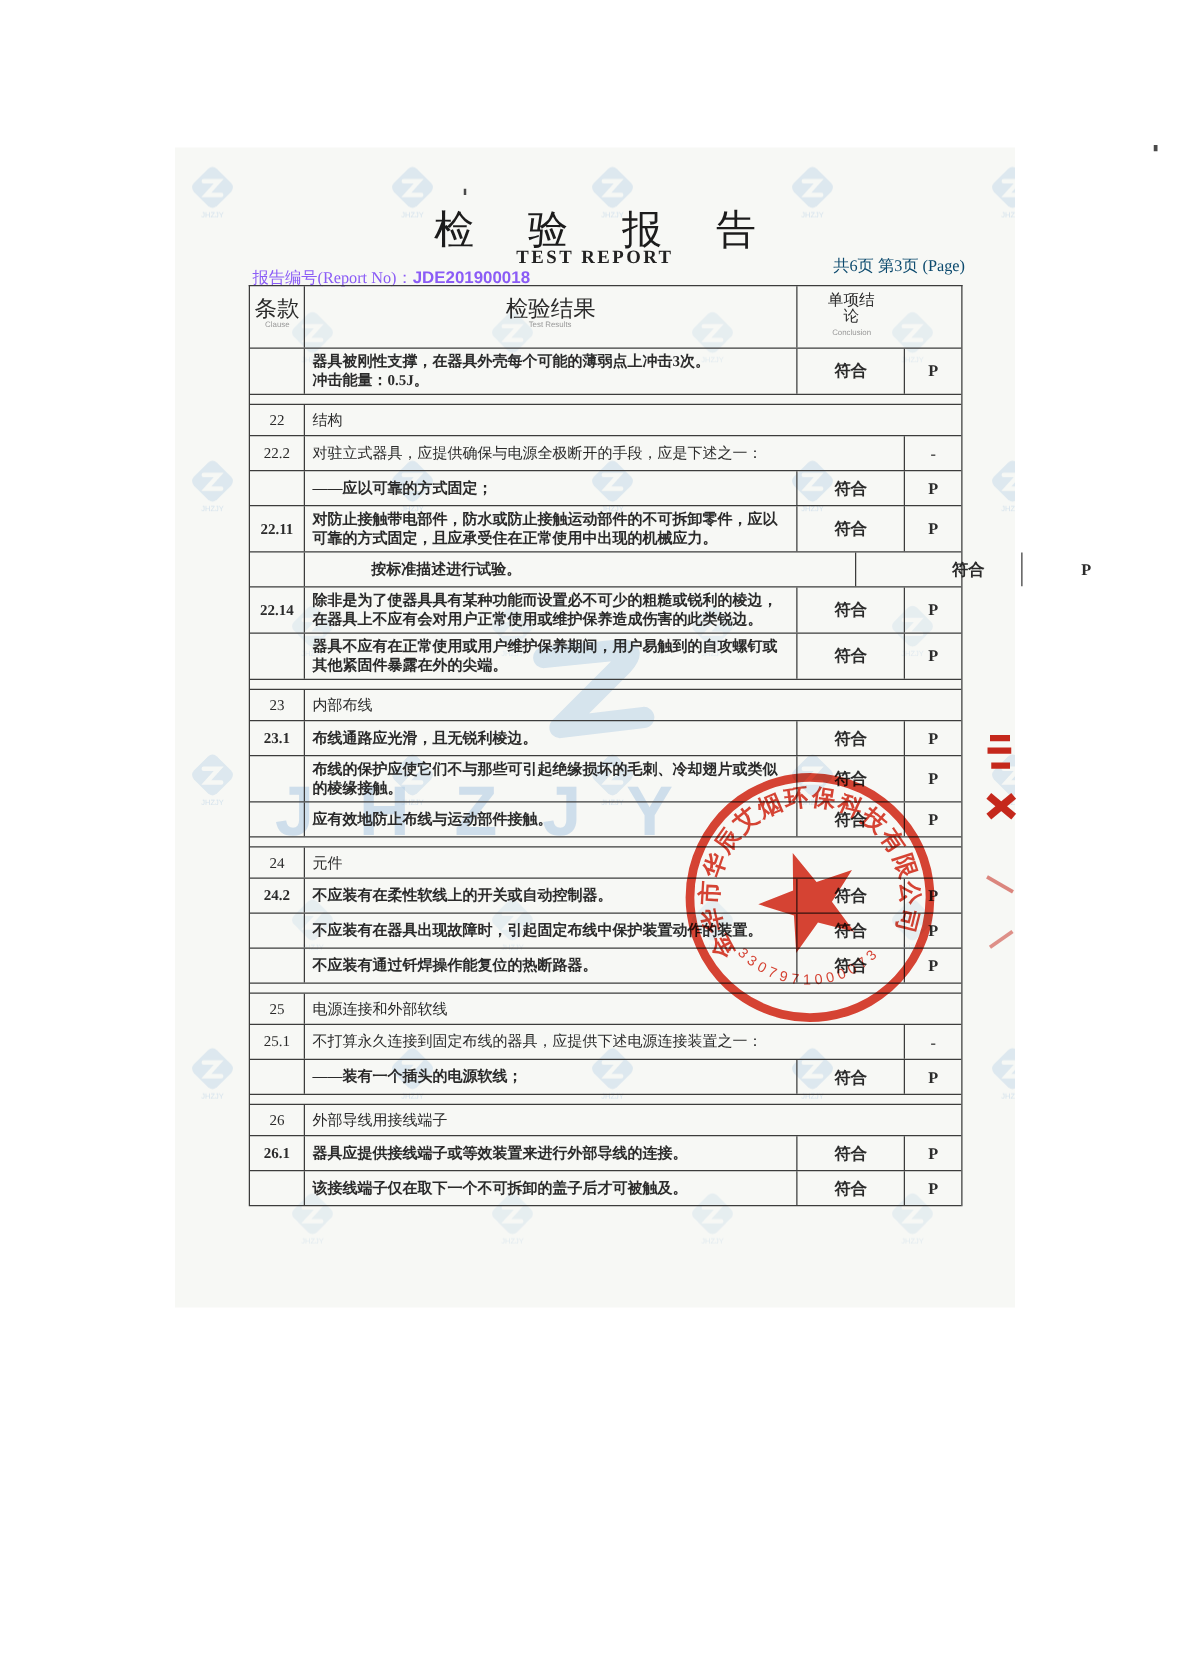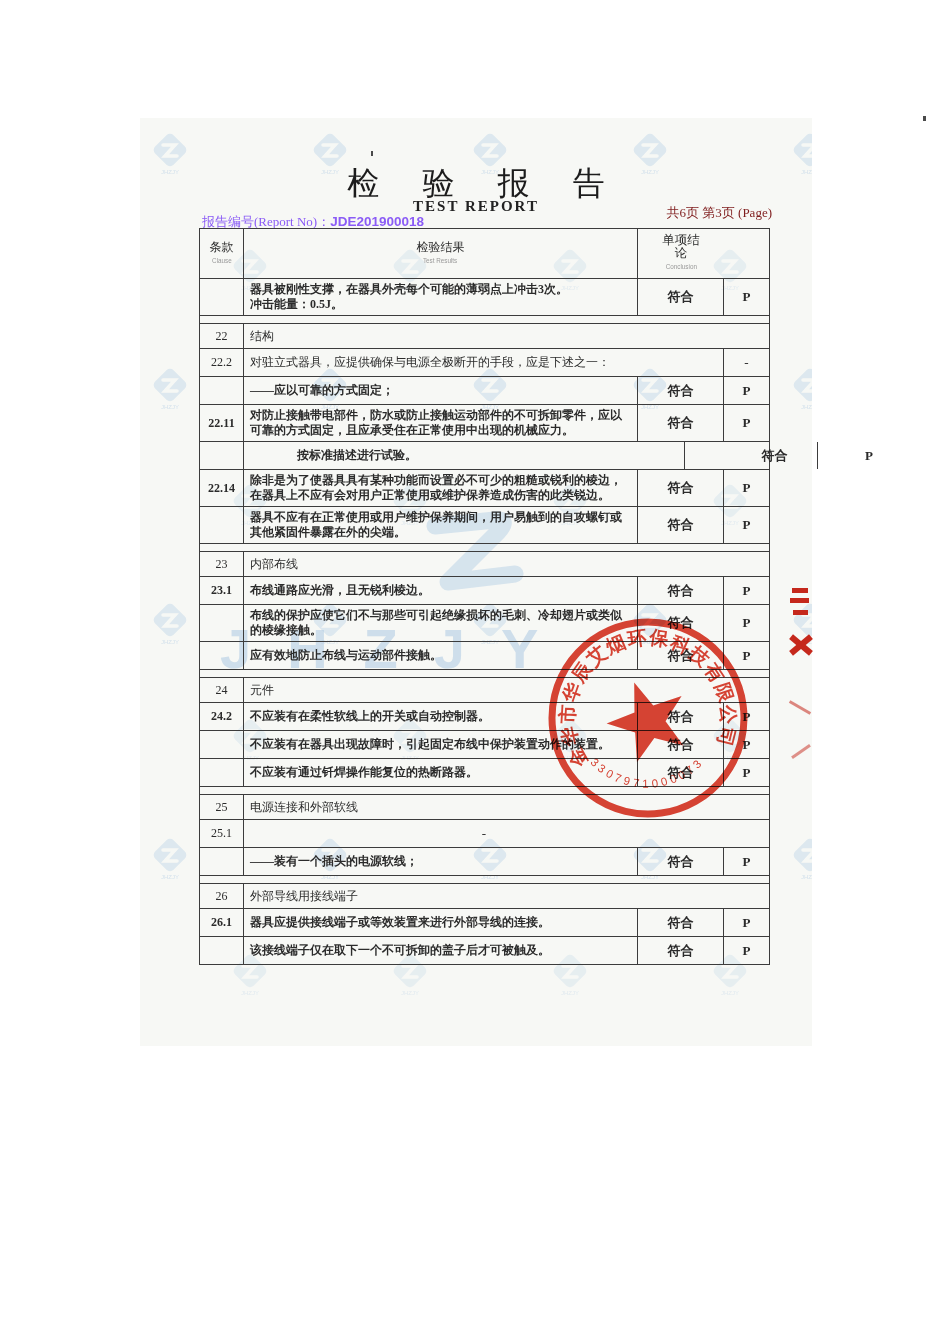--- a/index.html
+++ b/index.html
@@ -12,37 +12,37 @@
   #wm-big-text{position:absolute;left:80px;top:498px;width:540px;font-family:"Liberation Sans",sans-serif;
                font-weight:bold;font-size:56px;letter-spacing:36px;color:rgba(173,201,226,.55);
                pointer-events:none;white-space:nowrap;}
   
   #title-zh{position:absolute;left:0;top:44px;width:672px;text-align:center;font-size:32px;
             font-weight:normal;letter-spacing:.55em;text-indent:.55em;color:#1c1c1c;}
   #title-en{position:absolute;left:0;top:80px;width:672px;text-align:center;font-size:15px;
             font-weight:bold;letter-spacing:2px;color:#222;}
   #report-line{position:absolute;left:62px;top:95px;font-size:13px;color:#8b5cf6;}
   #report-line b{font-family:"Liberation Sans",sans-serif;font-size:13.5px;}
-  #page-info{position:absolute;right:40px;top:86px;font-size:13px;color:#7f1d1d;}
+  #page-info{position:absolute;right:40px;top:86px;font-size:13px;color:#0c4a6e;}
   
   #rtable{position:absolute;left:59px;top:110px;width:569px;border:1px solid #3c3c3c;border-bottom:none;
           font-size:12px;}
   .trow{display:grid;border-bottom:1px solid #3c3c3c;box-sizing:border-box;}
   .trow.header{grid-template-columns:44px 394px 86px 1fr;height:50px;}
   .trow.normal{grid-template-columns:44px 394px 86px 1fr;font-weight:bold;}
   .trow.merged{grid-template-columns:44px 480px 1fr;}
   .trow.section{grid-template-columns:44px 1fr;}
   .trow.gap{grid-template-columns:1fr;height:8px;}
   .cell{box-sizing:border-box;display:flex;align-items:center;}
   .cell.bri{border-right:1px solid #3c3c3c;}
   .c-clause{justify-content:center;font-size:12px;}
   .c-item{padding:3px 6px;line-height:15px;white-space:pre-line;text-align:left;}
   .c-result,.c-conc{justify-content:center;font-size:13px;}
   .hcell{flex-direction:column;justify-content:center;text-align:center;line-height:14px;}
-  .hzh{font-size:12px;}
+  .hzh{font-size:18px;}
   .hen{font-size:7px;color:#999;font-family:"Liberation Sans",sans-serif;transform:scale(.9);}
   .hconc .hzh{font-size:12.5px;width:42px;line-height:13px;}
   
   #stamp{position:absolute;left:542px;top:612px;width:212px;height:212px;transform:rotate(-8deg);
          opacity:.9;mix-blend-mode:multiply;pointer-events:none;}
   
   .frag{position:absolute;background:#c5281c;}
   #speck1,#speck2{position:absolute;background:#4a4a4a;}
 </style>
 </head>
@@ -185,20 +185,21 @@
             <div class="cell bri c-result">符合</div>
             <div class="cell c-conc">P</div>
           </div>
           <div class="trow gap"></div>
           <div class="trow section" style="min-height: 25px;">
             <div class="cell bri c-clause">25</div>
             <div class="cell c-item">电源连接和外部软线</div>
           </div>
           <div class="trow merged" style="min-height: 28px;">
             <div class="cell bri c-clause">25.1</div>
+            <div class="cell bri c-item">不打算永久连接到固定布线的器具，应提供下述电源连接装置之一：</div>
             <div class="cell c-conc">-</div>
           </div>
           <div class="trow normal" style="min-height: 28px;">
             <div class="cell bri c-clause"></div>
             <div class="cell bri c-item">——装有一个插头的电源软线；</div>
             <div class="cell bri c-result">符合</div>
             <div class="cell c-conc">P</div>
           </div>
           <div class="trow gap"></div>
           <div class="trow section" style="min-height: 25px;">

